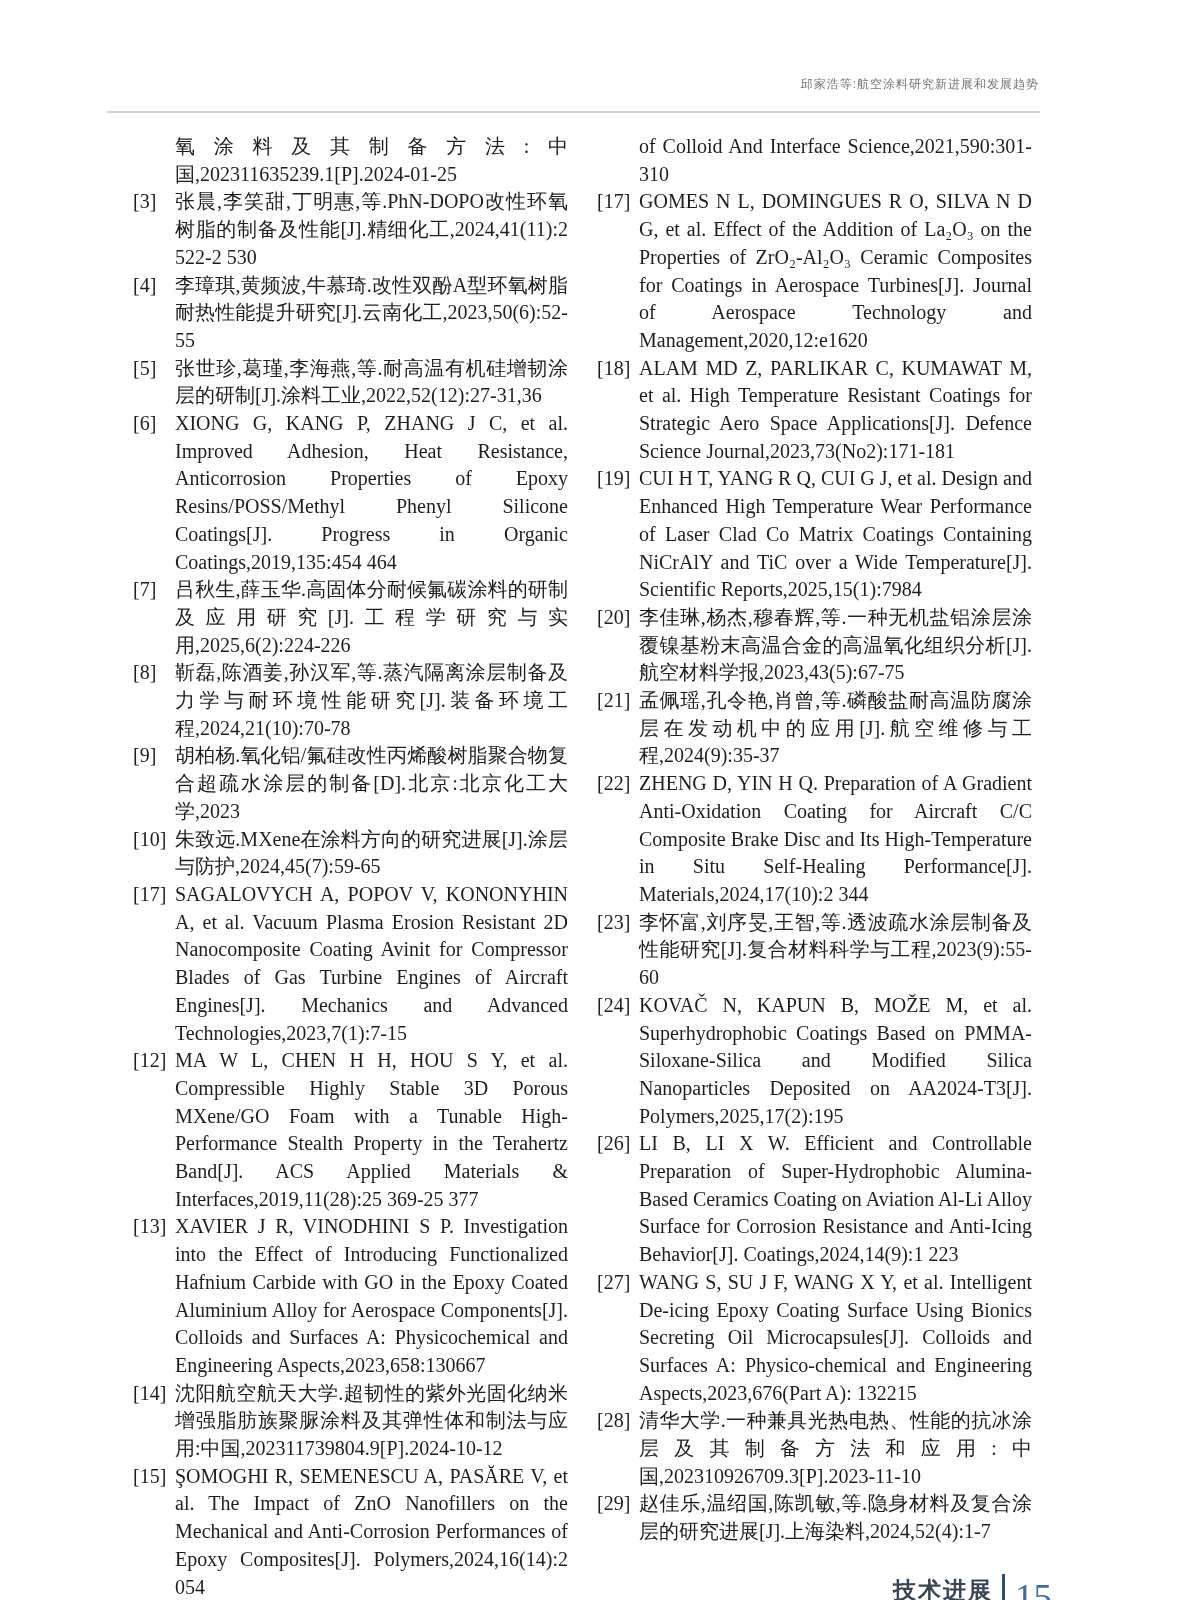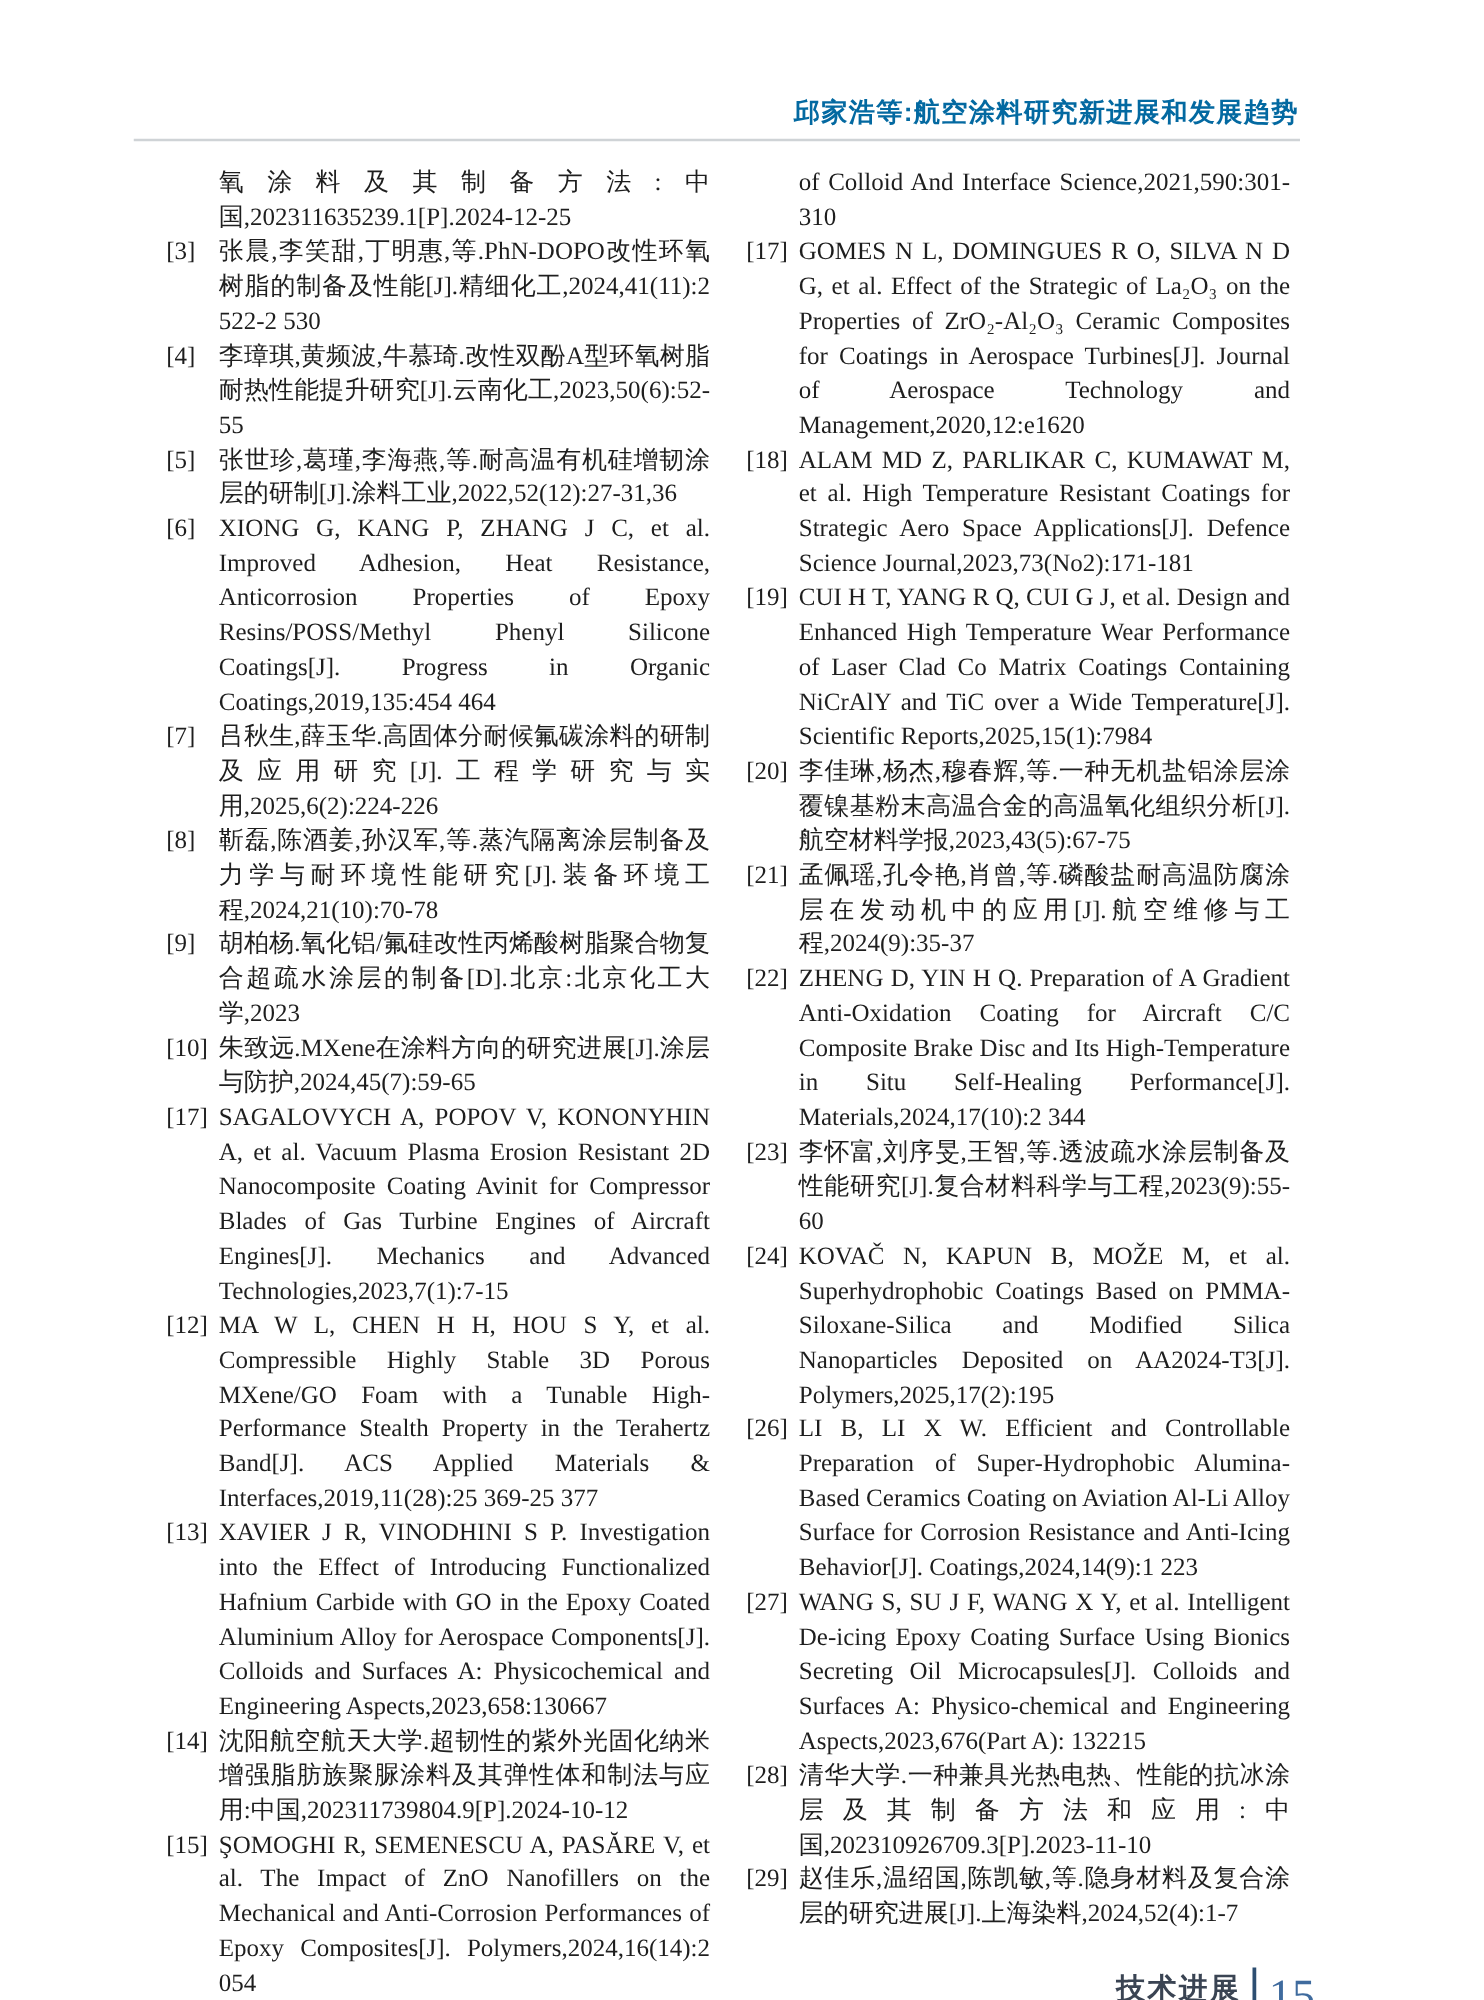--- a/index.html
+++ b/index.html
@@ -4,21 +4,21 @@
 <style>
   html,body{margin:0;padding:0;}
   body{
     width:1187px;height:1600px;position:relative;background:#ffffff;
     font-family:"Liberation Serif","DejaVu Serif",serif;
     color:#1e1e1e;overflow:hidden;
   }
   .running-head{
     position:absolute;top:76px;right:148px;
     font-family:"Liberation Sans","DejaVu Sans",sans-serif;
-    font-size:21px;color:#0369a1;letter-spacing:1px;white-space:nowrap;font-weight:bold;
+    font-size:12px;color:#737373;letter-spacing:1px;white-space:nowrap;
   }
   .head-rule{
     position:absolute;top:111px;left:107px;width:933px;height:2px;
     background:#cfd3d6;
   }
   .columns{
     position:absolute;top:133px;left:133px;width:899px;
     display:flex;gap:29px;
   }
   .col{width:435px;}
@@ -57,21 +57,21 @@
 <body>
 
 <div class="running-head">邱家浩等:航空涂料研究新进展和发展趋势</div>
 
 <div class="head-rule"></div>
 
 <div class="columns">
   <div class="col" id="col-left">
       <div class="ref">
         <span class="ref-label"></span>
-        <span class="ref-text">氧涂料及其制备方法:中国,202311635239.1[P].2024-12-25</span>
+        <span class="ref-text">氧涂料及其制备方法:中国,202311635239.1[P].2024-01-25</span>
       </div>
       <div class="ref">
         <span class="ref-label">[3]</span>
         <span class="ref-text">张晨,李笑甜,丁明惠,等.PhN-DOPO改性环氧树脂的制备及性能[J].精细化工,2024,41(11):2 522-2 530</span>
       </div>
       <div class="ref">
         <span class="ref-label">[4]</span>
         <span class="ref-text">李璋琪,黄频波,牛慕琦.改性双酚A型环氧树脂耐热性能提升研究[J].云南化工,2023,50(6):52-55</span>
       </div>
       <div class="ref">
@@ -119,21 +119,21 @@
         <span class="ref-text">ŞOMOGHI R, SEMENESCU A, PASĂRE V, et al. The Impact of ZnO Nanofillers on the Mechanical and Anti-Corrosion Performances of Epoxy Composites[J]. Polymers,2024,16(14):2 054</span>
       </div>
     </div>
   <div class="col" id="col-right">
       <div class="ref">
         <span class="ref-label"></span>
         <span class="ref-text">of Colloid And Interface Science,2021,590:301-310</span>
       </div>
       <div class="ref">
         <span class="ref-label">[17]</span>
-        <span class="ref-text">GOMES N L, DOMINGUES R O, SILVA N D G, et al. Effect of the Strategic of La₂O₃ on the Properties of ZrO₂-Al₂O₃ Ceramic Composites for Coatings in Aerospace Turbines[J]. Journal of Aerospace Technology and Management,2020,12:e1620</span>
+        <span class="ref-text">GOMES N L, DOMINGUES R O, SILVA N D G, et al. Effect of the Addition of La₂O₃ on the Properties of ZrO₂-Al₂O₃ Ceramic Composites for Coatings in Aerospace Turbines[J]. Journal of Aerospace Technology and Management,2020,12:e1620</span>
       </div>
       <div class="ref">
         <span class="ref-label">[18]</span>
         <span class="ref-text">ALAM MD Z, PARLIKAR C, KUMAWAT M, et al. High Temperature Resistant Coatings for Strategic Aero Space Applications[J]. Defence Science Journal,2023,73(No2):171-181</span>
       </div>
       <div class="ref">
         <span class="ref-label">[19]</span>
         <span class="ref-text">CUI H T, YANG R Q, CUI G J, et al. Design and Enhanced High Temperature Wear Performance of Laser Clad Co Matrix Coatings Containing NiCrAlY and TiC over a Wide Temperature[J]. Scientific Reports,2025,15(1):7984</span>
       </div>
       <div class="ref">

